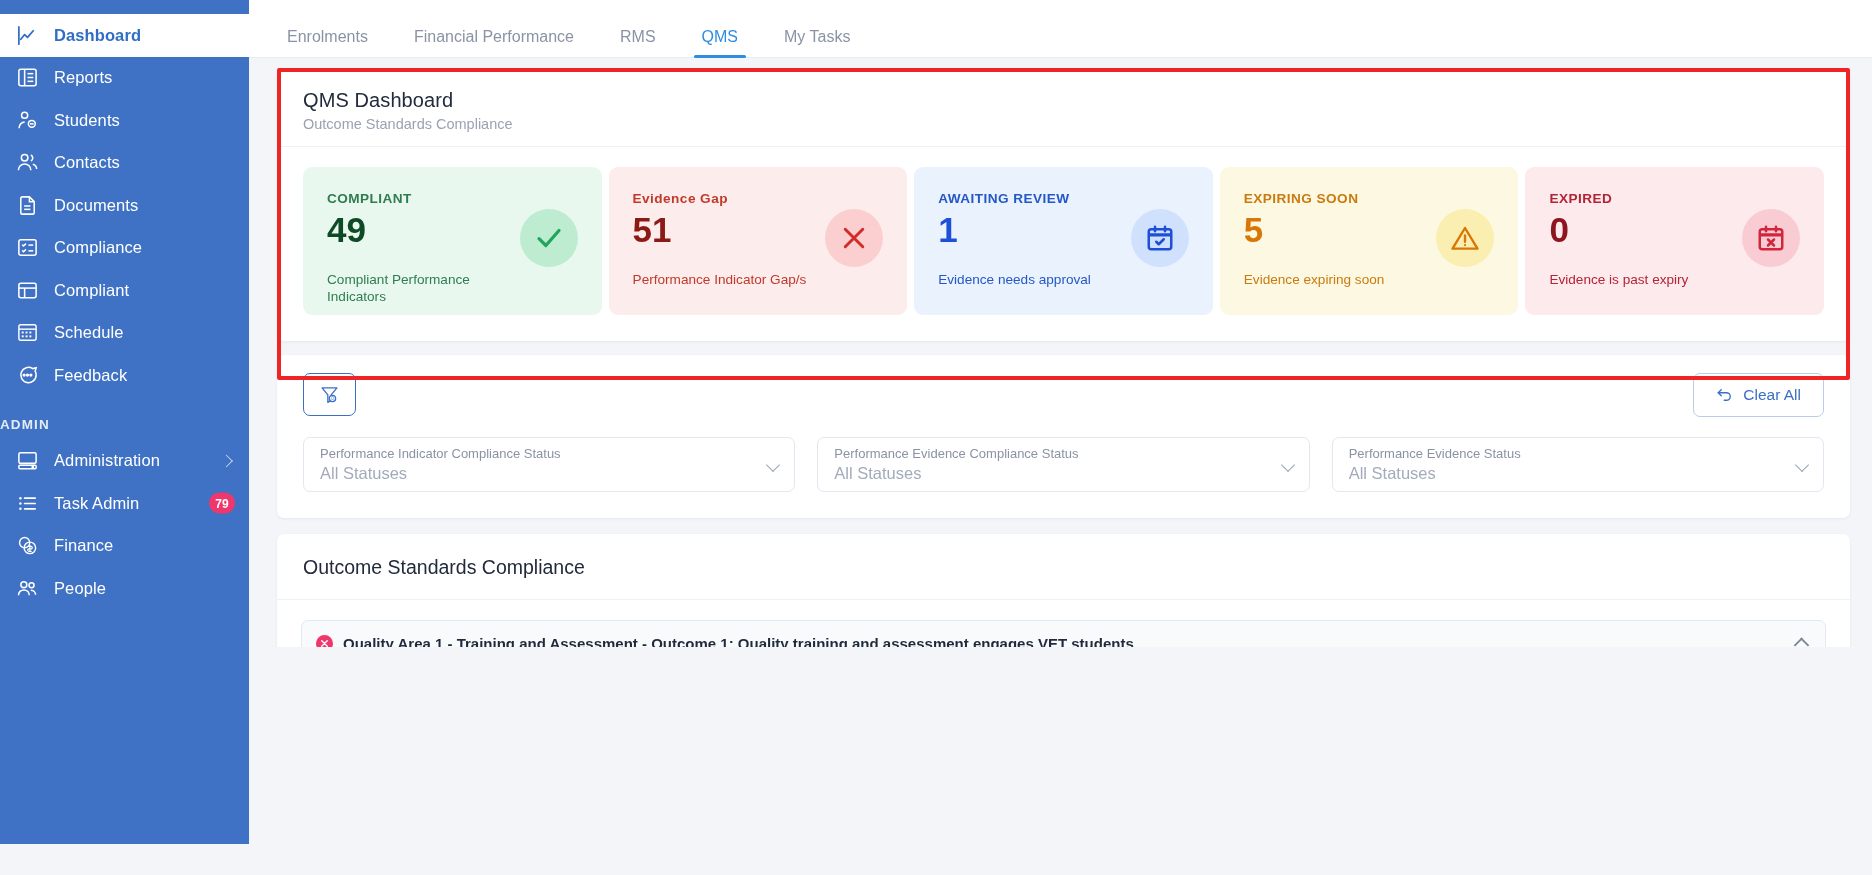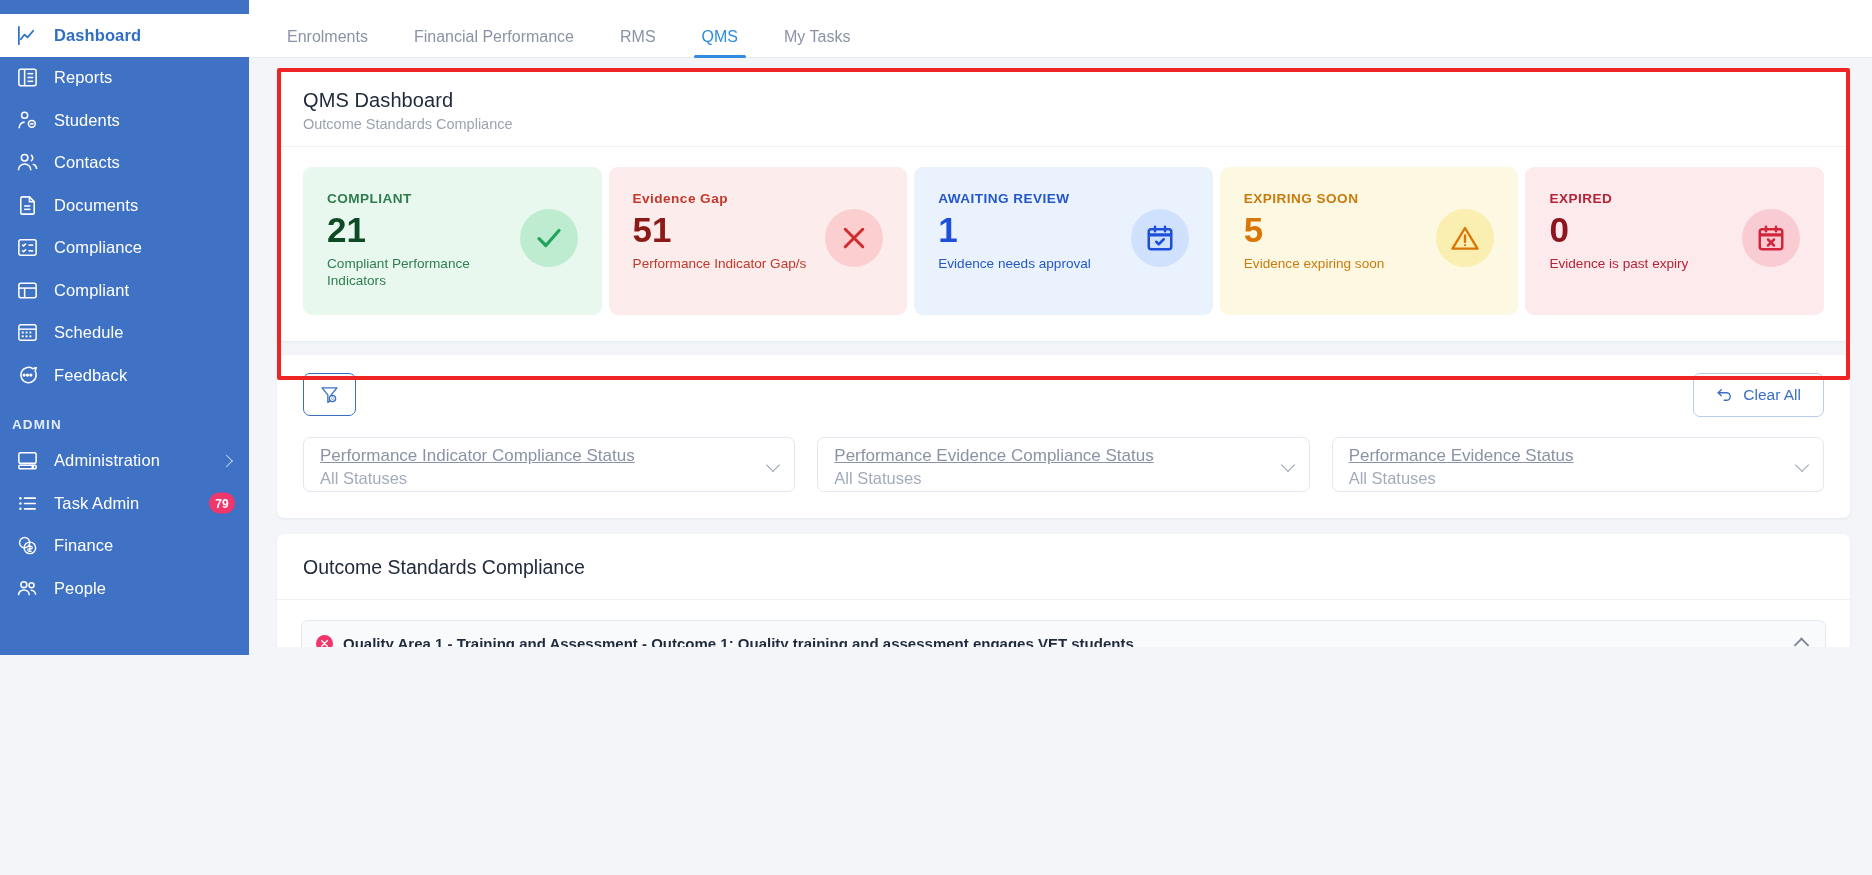--- a/index.html
+++ b/index.html
@@ -9,21 +9,21 @@
     background: #f3f5f9;
     font-family: "Liberation Sans", sans-serif;
     -webkit-font-smoothing: antialiased;
   }
   .app { display: flex; width: 1872px; height: 875px; }
 
   
   .sidebar {
     width: 249px; flex: 0 0 249px;
     background: #3f72c4;
-    height: 655px;
+    height: 844px;
     position: relative;
     padding-top: 14px;
     overflow: hidden;
   }
   .nav-item {
     display: flex; align-items: center;
     height: 42.5px;
     padding-left: 14px;
     color: #ffffff;
     font-size: 16.5px;
@@ -43,21 +43,21 @@
     font-weight: 700;
     margin-right: 0;
   }
   .nav-item.active .ic svg { stroke: #2f6ec4; }
   .nav-label { white-space: nowrap; }
   .section-head {
     color: #e2ebf8;
     font-size: 13.5px;
     font-weight: 700;
     letter-spacing: 1.1px;
-    padding: 20px 0 8px 12px;
+    padding: 20px 0 8px 0;
   }
   .chev-right {
     position: absolute; right: 18px; top: 50%; transform: translateY(-50%);
     width: 9px; height: 9px;
     border-right: 1.8px solid #bfd3ee; border-top: 1.8px solid #bfd3ee;
     transform: translateY(-50%) rotate(45deg);
   }
   .badge-count {
     position: absolute; right: 14px; top: 50%; transform: translateY(-50%);
     background: #f0376b; color: #fff;
@@ -125,21 +125,21 @@
     flex: 1 1 0; min-width: 0;
     border-radius: 9px;
     padding: 24px 24px 22px 24px;
     position: relative;
     height: 148px;
     display:flex; align-items:flex-start;
   }
   .kpi .txt { flex: 1 1 auto; min-width:0; }
   .kpi .lbl { font-size: 13.6px; font-weight: 700; letter-spacing:.45px; }
   .kpi .num { font-size: 35px; font-weight: 700; line-height: 1.15; margin-top: 4px;}
-  .kpi .dsc { font-size: 13.6px; margin-top: 6px; line-height: 1.25; }
+  .kpi .dsc { font-size: 13.6px; margin-top: 22px; line-height: 1.25; }
   .kpi .circ {
     width: 58px; height: 58px; border-radius: 50%;
     flex: 0 0 58px;
     display:flex; align-items:center; justify-content:center;
     margin-top: 18px;
   }
   .kpi .circ svg { width: 30px; height: 30px; display:block; }
 
   .k-green { background:#e9f8ef; }
   .k-green .lbl, .k-green .dsc { color:#2f7d4f; }
@@ -189,21 +189,21 @@
   .selects { display:flex; gap:22px; margin-top: 20px; }
   .sel-wrap {
     flex:1 1 0; min-width:0;
     border:1px solid #e3e7ef; border-radius:7px;
     background:#fff;
     height: 55px;
     padding: 8px 16px 0 16px;
     position:relative;
     cursor:pointer;
   }
-  .sel-lbl { font-size: 17px; color:#8a93a5;text-decoration:underline; }
+  .sel-lbl { font-size: 13px; color:#8a93a5; }
   .sel-val { font-size: 16.5px; color:#a3abbb; margin-top: 3px; }
   .sel-chev {
     position:absolute; right:16px; top:22px;
     width:10px; height:10px;
     border-right:1.8px solid #9aa3b5; border-bottom:1.8px solid #9aa3b5;
     transform: rotate(45deg);
   }
 
   
   .outcard { margin-top: 16px; }
@@ -429,21 +429,21 @@
         <div class="panel-head">
           <div class="panel-title">QMS Dashboard</div>
           <div class="panel-sub">Outcome Standards Compliance</div>
         </div>
 
         <div class="kpis">
 
           <div class="kpi k-green">
             <div class="txt">
               <div class="lbl">COMPLIANT</div>
-              <div class="num">21</div>
+              <div class="num">49</div>
               <div class="dsc">Compliant Performance Indicators</div>
             </div>
             <div class="circ">
               <svg viewBox="0 0 24 24" fill="none" stroke="#22a45d" stroke-width="2.6" stroke-linecap="round" stroke-linejoin="round">
                   <path d="M4 12.5l5.5 5.5L20 6"></path>
                 </svg>
             </div>
           </div>
 
           <div class="kpi k-red">

